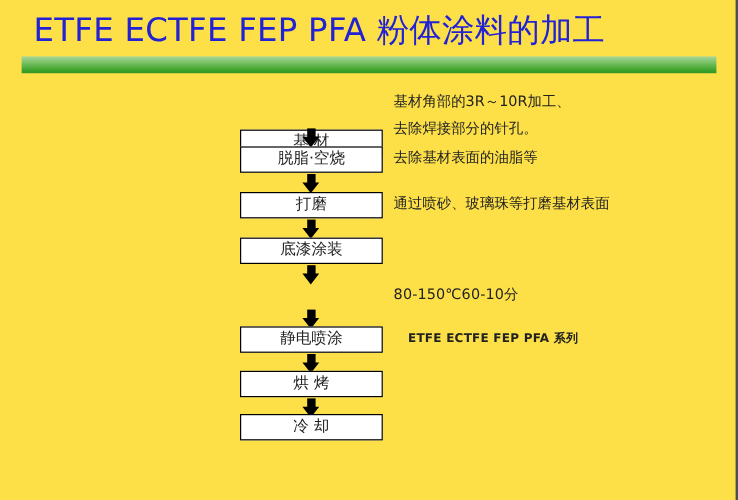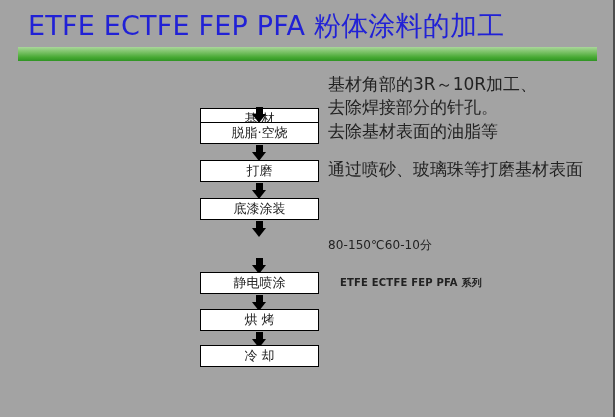--- a/index.html
+++ b/index.html
@@ -14,21 +14,21 @@
     overflow: hidden;
     font-family: "DejaVu Sans", "Liberation Sans", sans-serif;
     background: #ffffff;
   }
 
   #slide {
     position: absolute;
     left: 0; top: 0;
     width: 615px;
     height: 417px;
-    background: #a3a3a3;
+    background: #fde047;
     box-sizing: border-box;
     border-right: 2px solid #4d4d4d;
   }
 
   
   #title {
     position: absolute;
     left: 28px;
     top: 8px;
     width: 560px;
@@ -98,21 +98,21 @@
     border-left: 7.5px solid transparent;
     border-right: 7.5px solid transparent;
     border-top: 9px solid #000000;
   }
 
   
   .note {
     position: absolute;
     left: 328px;
     color: #222222;
-    font-size: 17px;
+    font-size: 12px;
     line-height: 16px;
     white-space: nowrap;
     font-family: "DejaVu Sans", "Liberation Sans", sans-serif;
   }
   .note.ascii {
     font-size: 12px;
     letter-spacing: 0.1px;
   }
   .note.strong {
     left: 340px;

